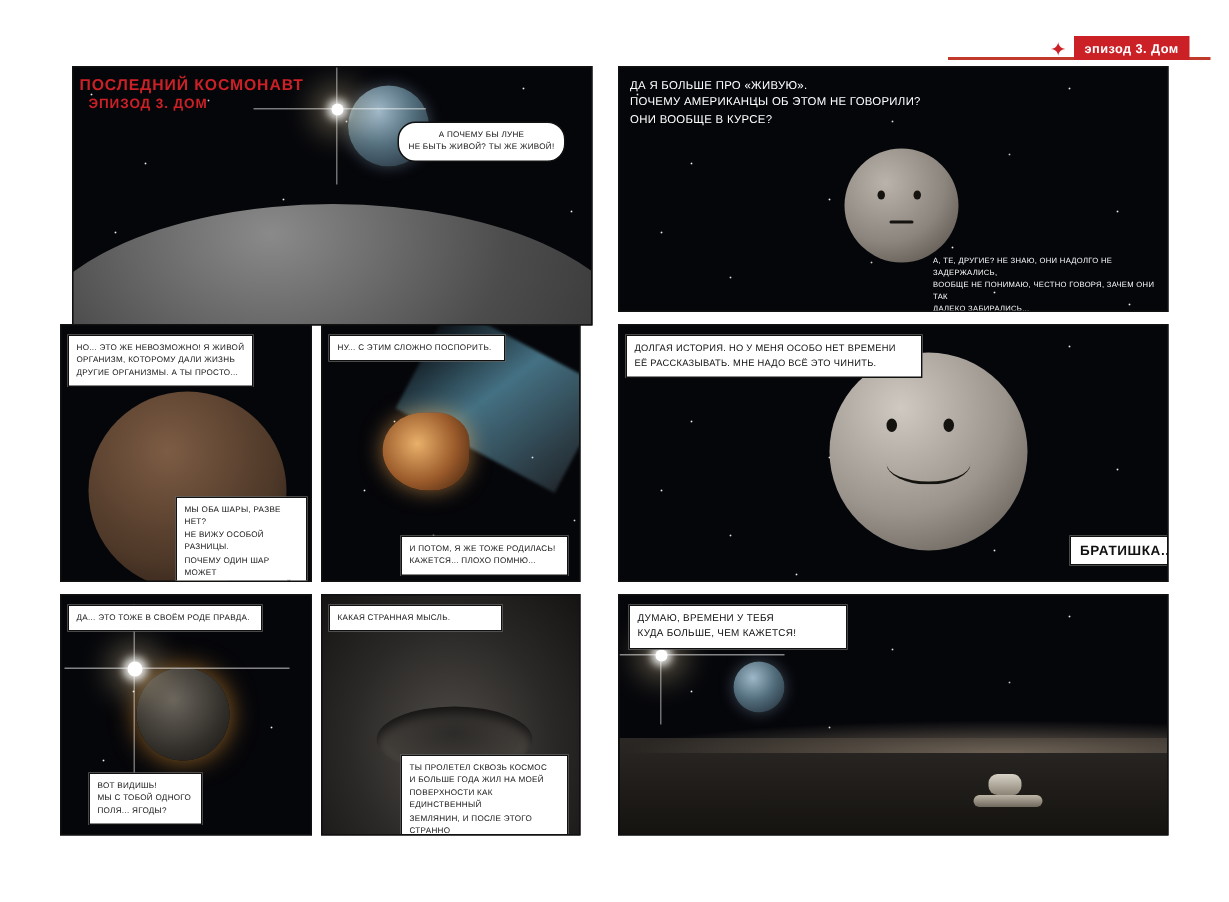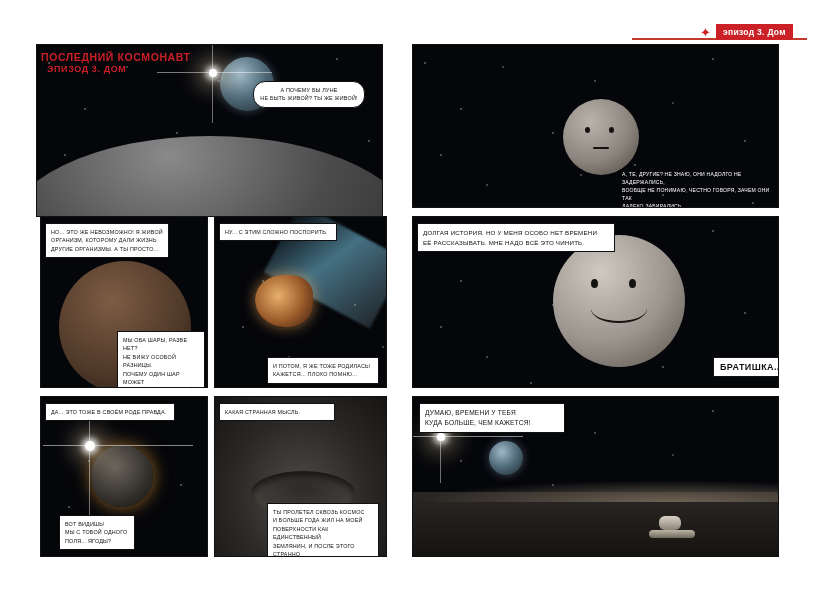--- a/index.html
+++ b/index.html
@@ -89,21 +89,21 @@
 <div class="page">
 
   <div class="header-rule"></div>
   <div class="star-mark">✦</div>
   <div class="episode-tag">
     <span>эпизод</span>
     <span class="num">3.</span>
     <span>Дом</span>
   </div>
 
-  <div class="panel sky" style="left:36px;top:44px;width:347px;height:173px;">
+  <div class="panel sky" style="left:48px;top:44px;width:347px;height:173px;">
     <div class="stars dense"></div>
 
     <div class="lunar-surface" style="bottom:-120px;height:200px;"></div>
 
     <div class="earth" style="left:183px;top:12px;width:54px;height:54px;"></div>
 
     <div class="flare" style="left:172px;top:24px;width:8px;height:8px;"></div>
     <div class="flare-ray" style="left:120px;top:27px;width:115px;height:1px;opacity:.55;"></div>
     <div class="flare-ray" style="left:175px;top:-12px;width:1px;height:90px;opacity:.5;"></div>
 
@@ -114,20 +114,23 @@
 НЕ БЫТЬ ЖИВОЙ? ТЫ ЖЕ ЖИВОЙ!</div>
   </div>
 
   <div class="panel sky" style="left:412px;top:44px;width:367px;height:164px;">
     <div class="stars dense"></div>
     <div class="grey-planet" style="left:150px;top:54px;width:76px;height:76px;">
       <div class="eye small" style="left:22px;top:28px;"></div>
       <div class="eye small" style="left:46px;top:28px;"></div>
       <div class="mouth-flat" style="left:30px;top:48px;width:16px;"></div>
     </div>
+    <div class="balloon big-balloon" style="left:4px;top:4px;width:200px;white-space:pre-line;border:none;background:transparent;color:#fff;padding:2px 3px;">ДА Я БОЛЬШЕ ПРО «ЖИВУЮ».
+ПОЧЕМУ АМЕРИКАНЦЫ ОБ ЭТОМ НЕ ГОВОРИЛИ?
+ОНИ ВООБЩЕ В КУРСЕ?</div>
     <div class="balloon" style="left:204px;top:122px;width:158px;white-space:pre-line;border:none;background:transparent;color:#fff;font-size:5.1px;">А, ТЕ, ДРУГИЕ? НЕ ЗНАЮ, ОНИ НАДОЛГО НЕ ЗАДЕРЖАЛИСЬ,
 ВООБЩЕ НЕ ПОНИМАЮ, ЧЕСТНО ГОВОРЯ, ЗАЧЕМ ОНИ ТАК
 ДАЛЕКО ЗАБИРАЛИСЬ...</div>
   </div>
 
   <div class="panel sky" style="left:40px;top:216px;width:168px;height:172px;">
     <div class="stars" style="background-size:200px 190px;"></div>
     <div class="brown-planet" style="left:18px;top:44px;width:132px;height:132px;"></div>
     <div class="balloon" style="left:4px;top:6px;width:124px;white-space:pre-line;">НО... ЭТО ЖЕ НЕВОЗМОЖНО! Я ЖИВОЙ
 ОРГАНИЗМ, КОТОРОМУ ДАЛИ ЖИЗНЬ

